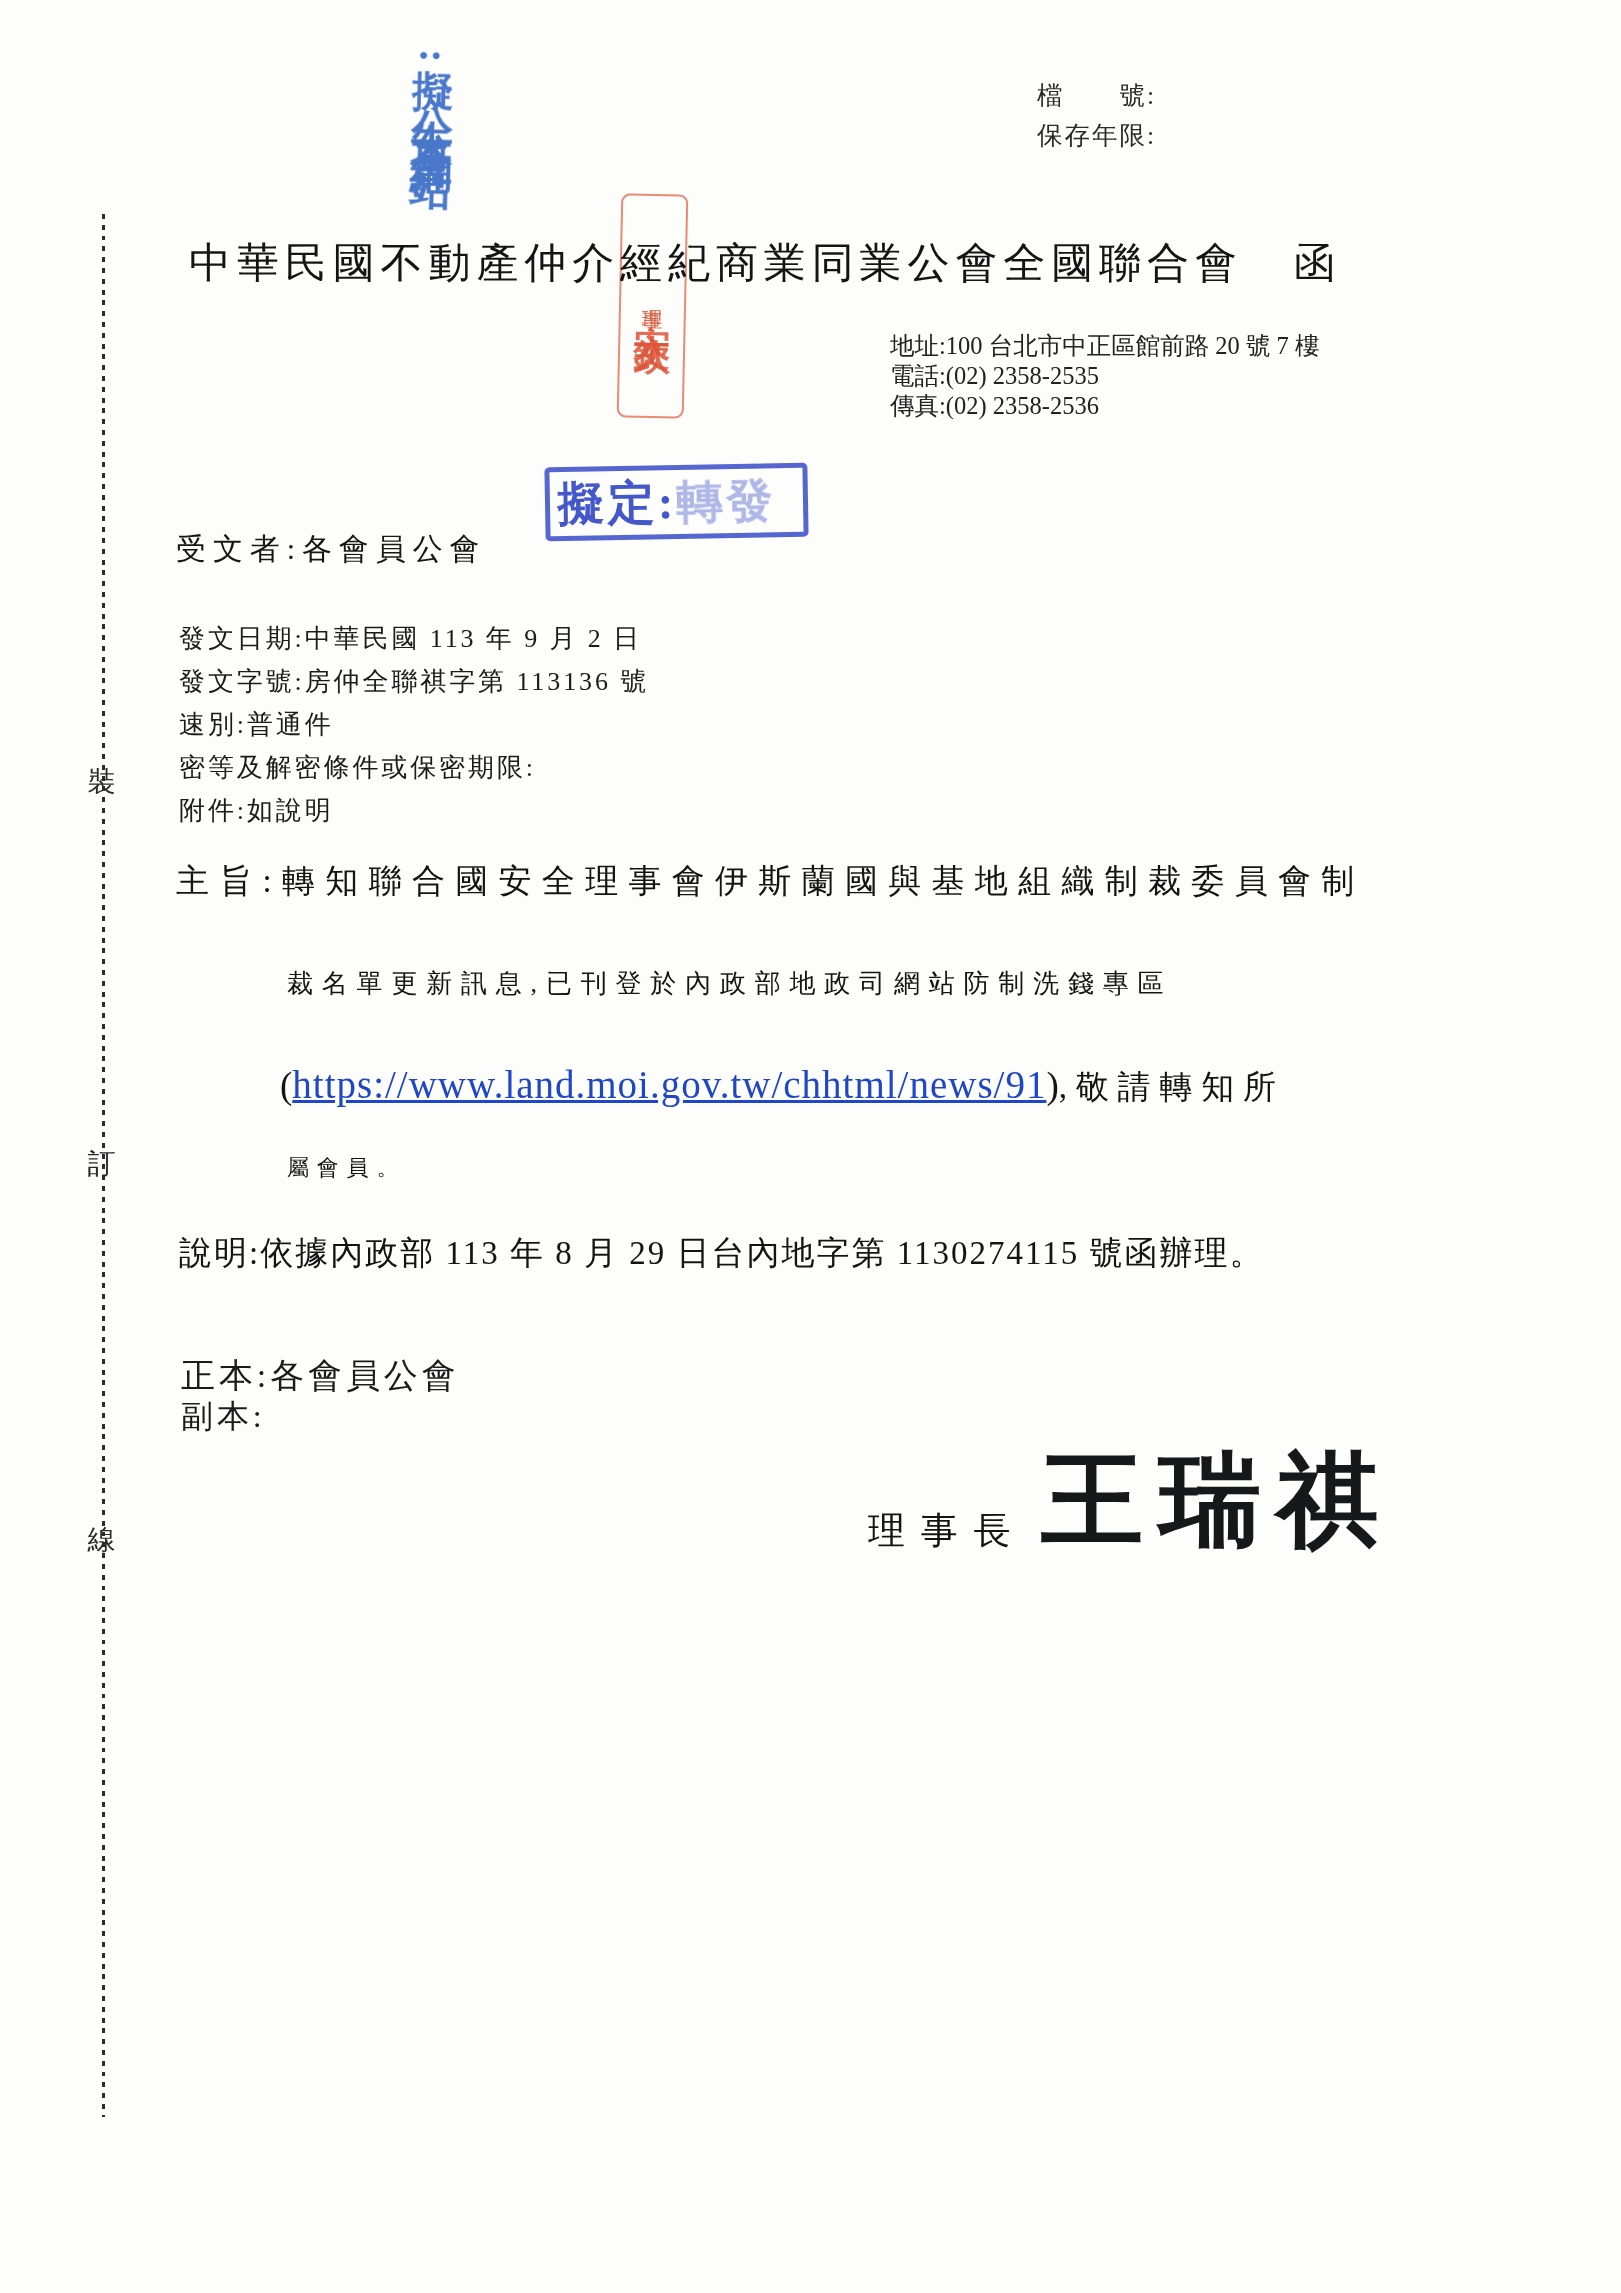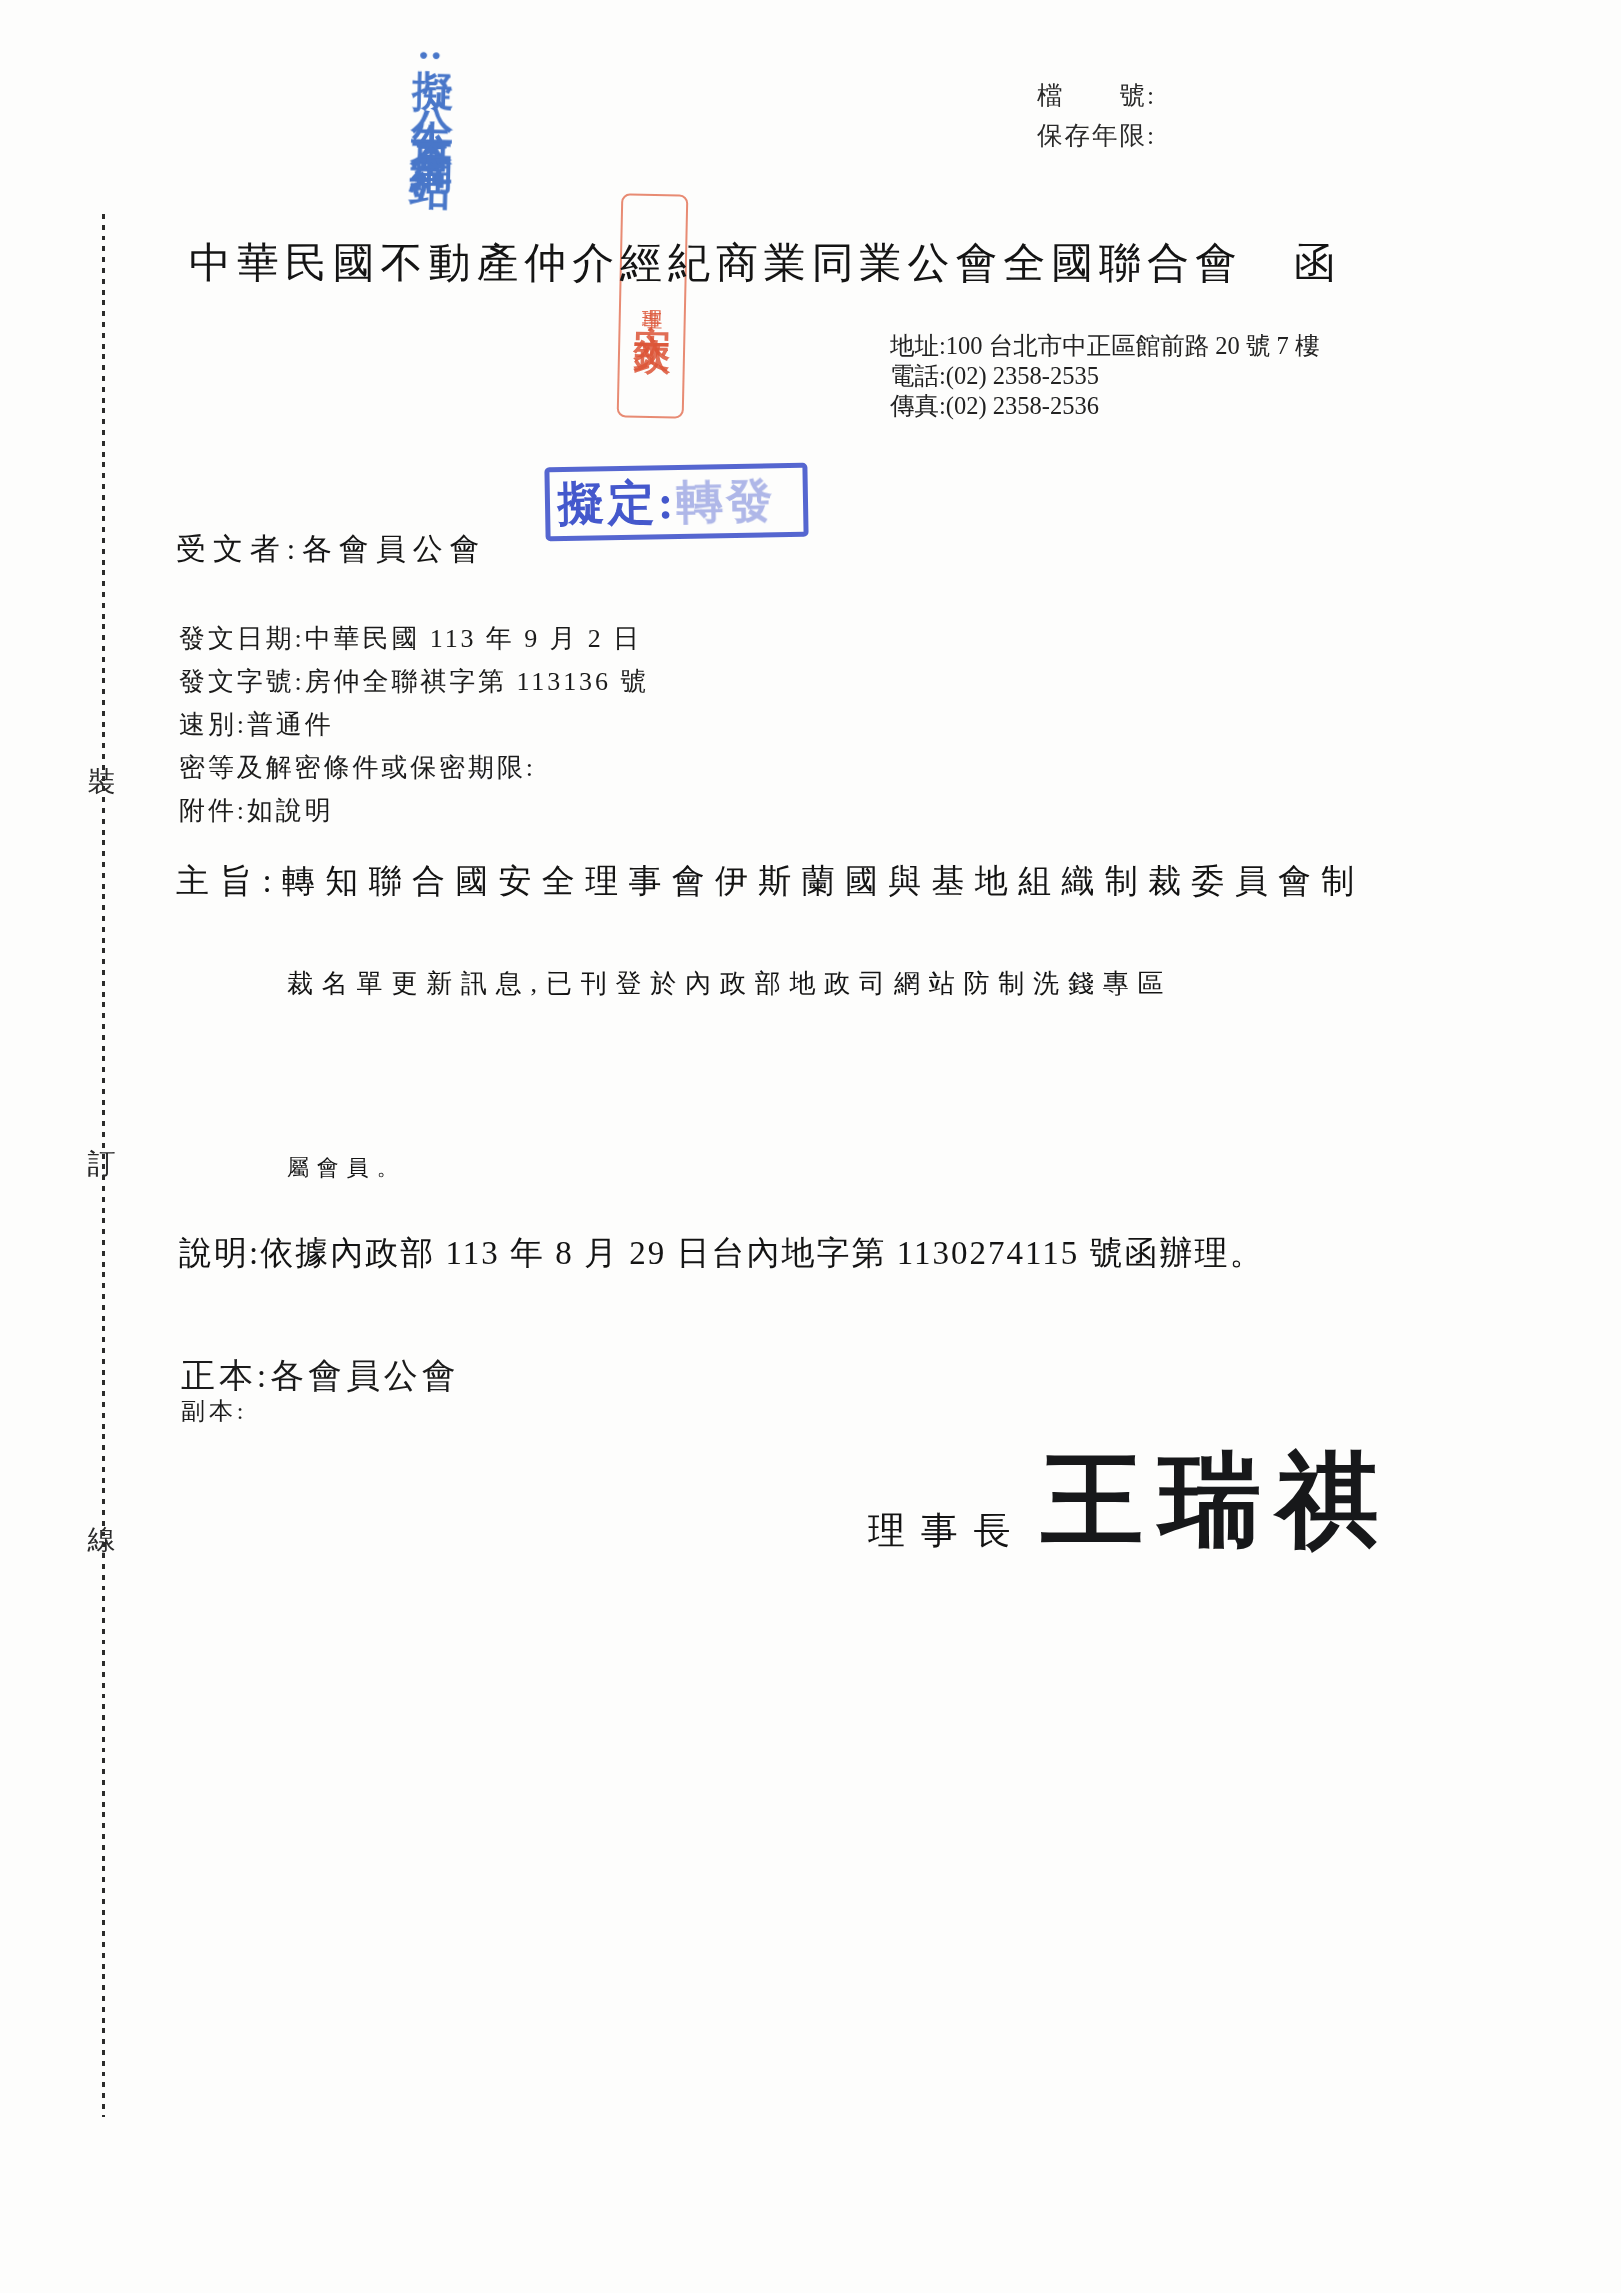--- a/index.html
+++ b/index.html
@@ -72,21 +72,21 @@
   .subject-l2{left:287px;top:966px;font-size:26px;letter-spacing:8.8px;color:#141414;}
   .subject-l3{left:280px;top:1062px;font-size:33px;color:#141414;}
   .subject-l3 .paren{font-size:37px;}
   .subject-l3 a{color:#1e46c8;font-size:39px;text-decoration:underline;letter-spacing:1px;}
   .subject-l3 .tail{letter-spacing:8.8px;}
   .subject-l4{left:287px;top:1153px;font-size:22px;letter-spacing:7.8px;color:#141414;}
 
   .explanation{left:179px;top:1231px;font-size:33px;letter-spacing:2px;color:#141414;}
 
   .copy-original{left:181px;top:1353px;font-size:34px;letter-spacing:3.9px;color:#1b1b1b;}
-  .copy-cc{left:181px;top:1395px;font-size:24px;letter-spacing:3.9px;color:#1b1b1b;}
+  .copy-cc{left:181px;top:1395px;font-size:32px;letter-spacing:3.9px;color:#1b1b1b;}
 
   .sig-title{left:868px;top:1506px;font-size:37px;letter-spacing:15.7px;color:#141414;}
   .sig-name{
     left:1041px;top:1433px;font-size:102px;font-weight:900;letter-spacing:15.7px;
     color:#17181a;font-family:"DejaVu Serif","Liberation Serif",serif;
   }
 </style>
 </head>
 <body>
 
@@ -129,20 +129,23 @@
   <div class="abs meta">
     <div>發文日期:中華民國 113 年 9 月 2 日</div>
     <div>發文字號:房仲全聯祺字第 113136 號</div>
     <div>速別:普通件</div>
     <div>密等及解密條件或保密期限:</div>
     <div>附件:如說明</div>
   </div>
 
   <div class="abs subject-l1">主旨:轉知聯合國安全理事會伊斯蘭國與基地組織制裁委員會制</div>
   <div class="abs subject-l2">裁名單更新訊息,已刊登於內政部地政司網站防制洗錢專區</div>
+  <div class="abs subject-l3">
+    <span class="paren">(</span><a href="#">https://www.land.moi.gov.tw/chhtml/news/91</a><span class="paren">)</span><span class="tail">,敬請轉知所</span>
+  </div>
   <div class="abs subject-l4">屬會員。</div>
 
   <div class="abs explanation">說明:依據內政部 113 年 8 月 29 日台內地字第 1130274115 號函辦理。</div>
 
   <div class="abs copy-original">正本:各會員公會</div>
   <div class="abs copy-cc">副本:</div>
 
   <div class="abs sig-title">理事長</div>
   <div class="abs sig-name">王瑞祺</div>
 

